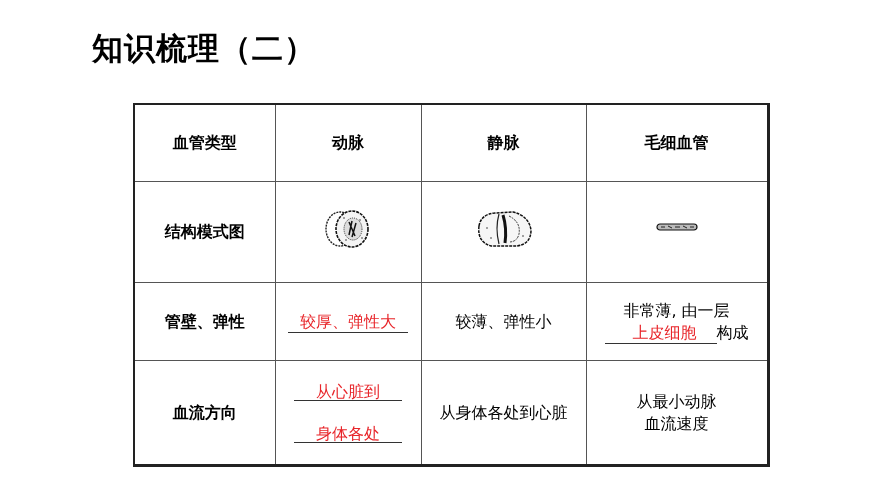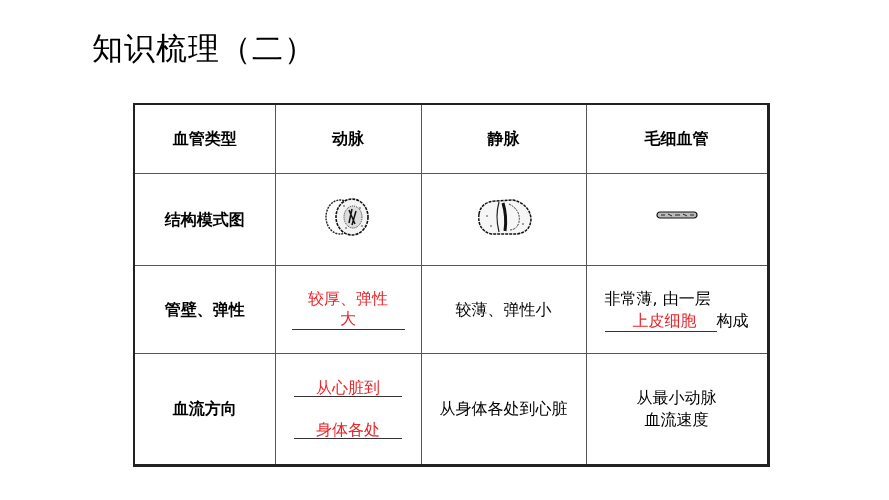--- a/index.html
+++ b/index.html
@@ -2,40 +2,40 @@
 <html><head>
   <meta charset="utf-8">
   <style>
     html, body { margin: 0; padding: 0; }
     body {
       width: 889px; height: 500px; background: #ffffff; position: relative; overflow: hidden;
       font-family: "DejaVu Sans", "Liberation Sans", sans-serif; color: #000;
     }
     .title {
       position: absolute; left: 92px; top: 28px;
-      font-size: 31px; font-weight: normal; letter-spacing: 1px; color: #000;
+      font-size: 31px; font-weight: bold; letter-spacing: 1px; color: #000;
       font-family: "DejaVu Sans", sans-serif;
     }
     .tbl {
       position: absolute; left: 133px; top: 103px; width: 634px; height: 364px;
       border-collapse: collapse; table-layout: fixed;
       border-right: 3px solid #222; border-bottom: 3px solid #222; border-top: 2px solid #222; border-left: 2px solid #222;
     }
     .tbl td {
-      border: 1px solid #555; text-align: center; vertical-align: middle; padding: 16px;
+      border: 1px solid #555; text-align: center; vertical-align: middle; padding: 8px;
       font-size: 16px; line-height: 22px;
     }
     .hd { font-weight: bold; font-size: 17px; }
     .red { color: #e8252a; }
     .fill {
       display: inline-block; border-bottom: 1.5px solid #333; padding: 0 12px; line-height: 20px;
     }
     .fill.narrow { padding: 0 6px; }
     .line2 { display: block; }
-    .right-block { display: inline-block; text-align: left; }
+    .right-block { display: inline-block; text-align: center; }
     .icon-wrap { display: inline-block; }
   </style>
 </head>
 <body>
 
 <div class="title">知识梳理（二）</div>
 
 <table class="tbl">
   <colgroup>
     <col style="width:141px">

